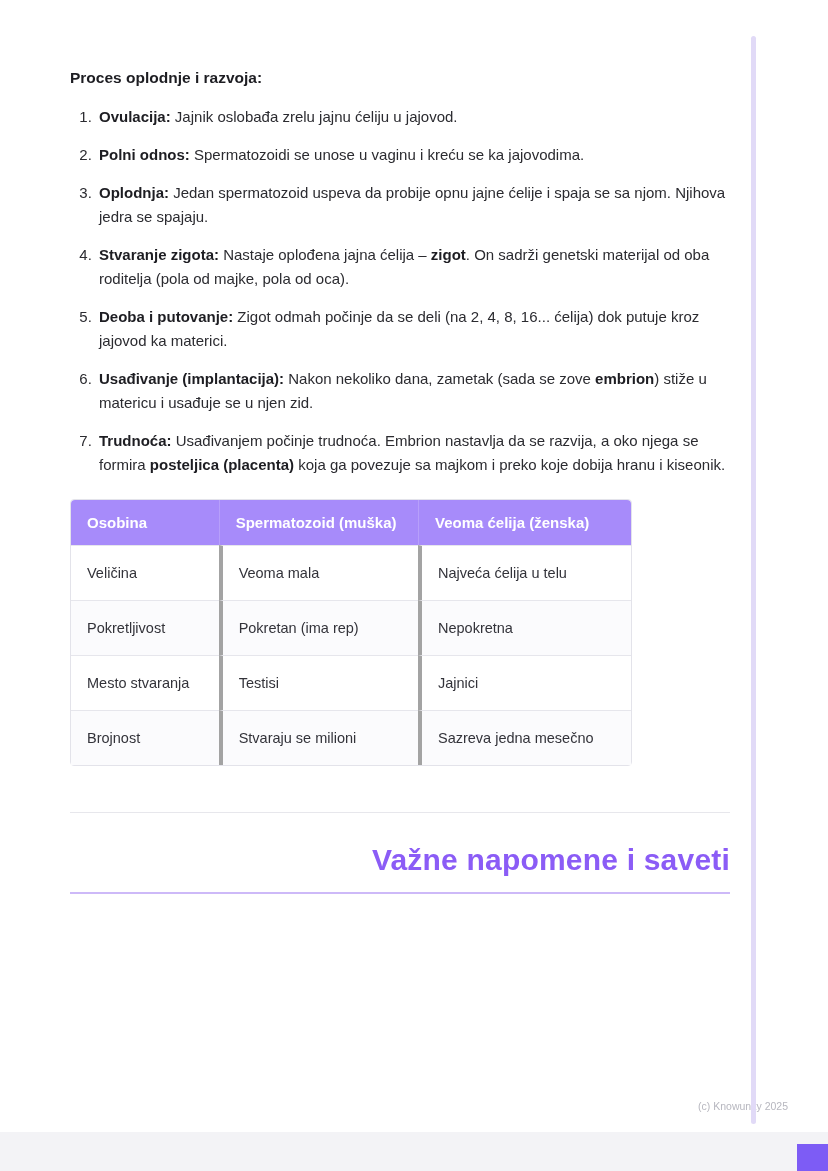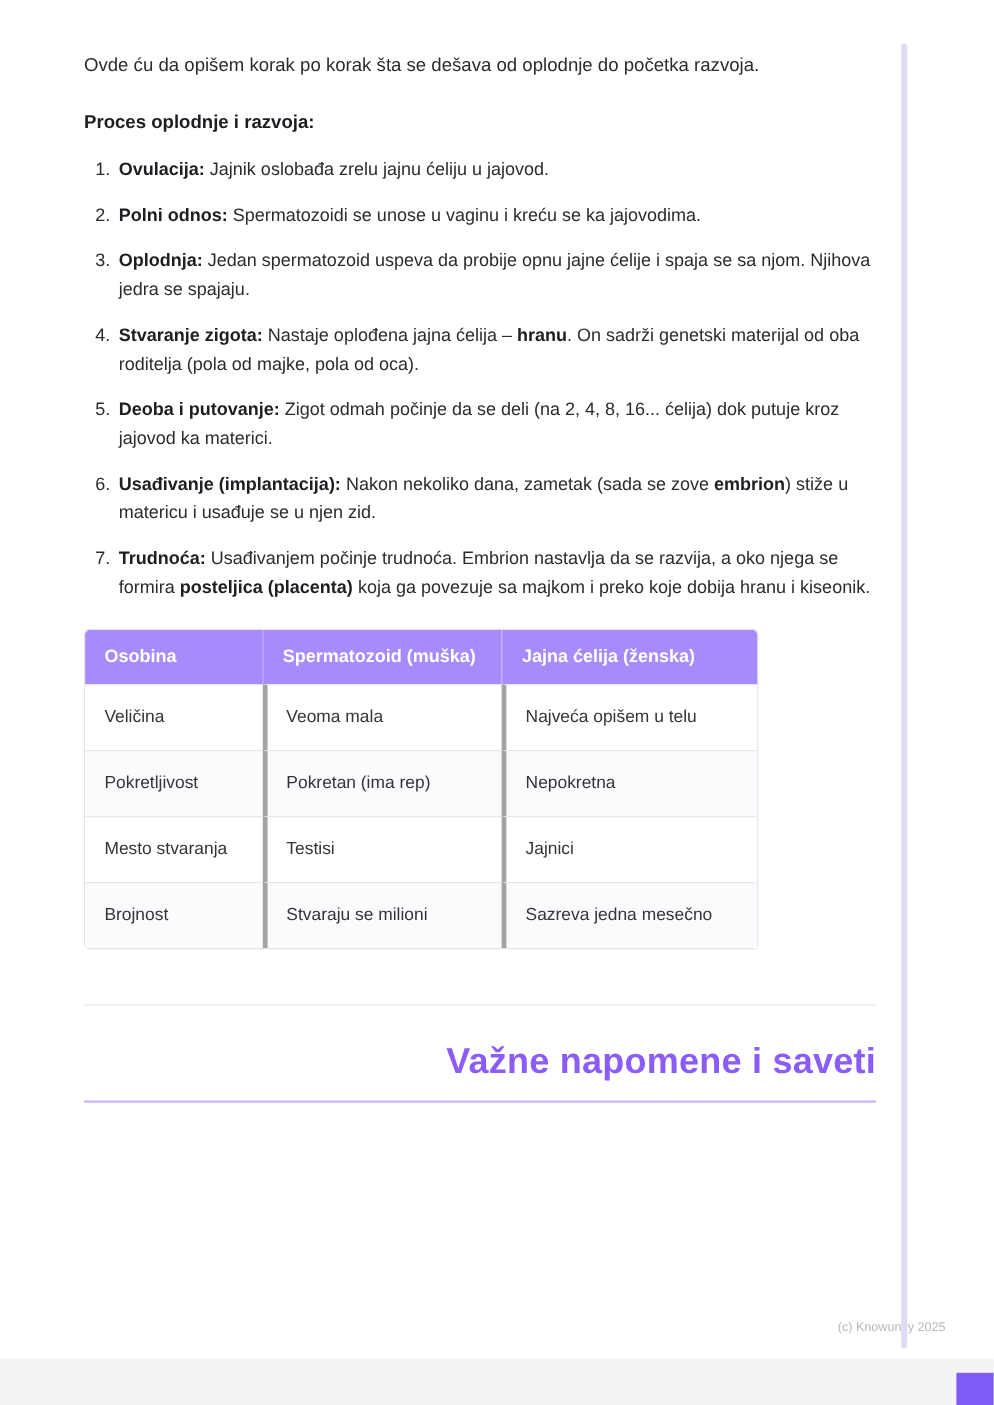--- a/index.html
+++ b/index.html
@@ -137,48 +137,47 @@
     width: 31px;
     height: 27px;
     background: #7d5cf5;
   }
 </style>
 </head>
 <body>
 
 <div class="content">
 
-  <p class="intro">Ovde ću da opišem korak po korak šta se dešava od oplodnje do početka razvoja.</p>
 
   <p class="sec-title">Proces oplodnje i razvoja:</p>
 
   <ol class="steps">
     <li><b>Ovulacija:</b><span> Jajnik oslobađa zrelu jajnu ćeliju u jajovod.</span></li>
     <li><b>Polni odnos:</b><span> Spermatozoidi se unose u vaginu i kreću se ka jajovodima.</span></li>
     <li><b>Oplodnja:</b><span> Jedan spermatozoid uspeva da probije opnu jajne ćelije i spaja se sa njom. Njihova jedra se spajaju.</span></li>
-    <li><b>Stvaranje zigota:</b><span> Nastaje oplođena jajna ćelija – </span><b>hranu</b><span>. On sadrži genetski materijal od oba roditelja (pola od majke, pola od oca).</span></li>
+    <li><b>Stvaranje zigota:</b><span> Nastaje oplođena jajna ćelija – </span><b>zigot</b><span>. On sadrži genetski materijal od oba roditelja (pola od majke, pola od oca).</span></li>
     <li><b>Deoba i putovanje:</b><span> Zigot odmah počinje da se deli (na 2, 4, 8, 16... ćelija) dok putuje kroz jajovod ka materici.</span></li>
     <li><b>Usađivanje (implantacija):</b><span> Nakon nekoliko dana, zametak (sada se zove </span><b>embrion</b><span>) stiže u matericu i usađuje se u njen zid.</span></li>
     <li><b>Trudnoća:</b><span> Usađivanjem počinje trudnoća. Embrion nastavlja da se razvija, a oko njega se formira </span><b>posteljica (placenta)</b><span> koja ga povezuje sa majkom i preko koje dobija hranu i kiseonik.</span></li>
   </ol>
 
 
   <table class="compare">
     <thead>
       <tr>
         <th>Osobina</th>
         <th>Spermatozoid (muška)</th>
-        <th>Jajna ćelija (ženska)</th>
+        <th>Veoma ćelija (ženska)</th>
       </tr>
     </thead>
     <tbody>
       <tr>
         <td class="c1">Veličina</td>
         <td class="c2">Veoma mala</td>
-        <td class="c3">Najveća opišem u telu</td>
+        <td class="c3">Najveća ćelija u telu</td>
       </tr>
       <tr>
         <td class="c1">Pokretljivost</td>
         <td class="c2">Pokretan (ima rep)</td>
         <td class="c3">Nepokretna</td>
       </tr>
       <tr>
         <td class="c1">Mesto stvaranja</td>
         <td class="c2">Testisi</td>
         <td class="c3">Jajnici</td>

